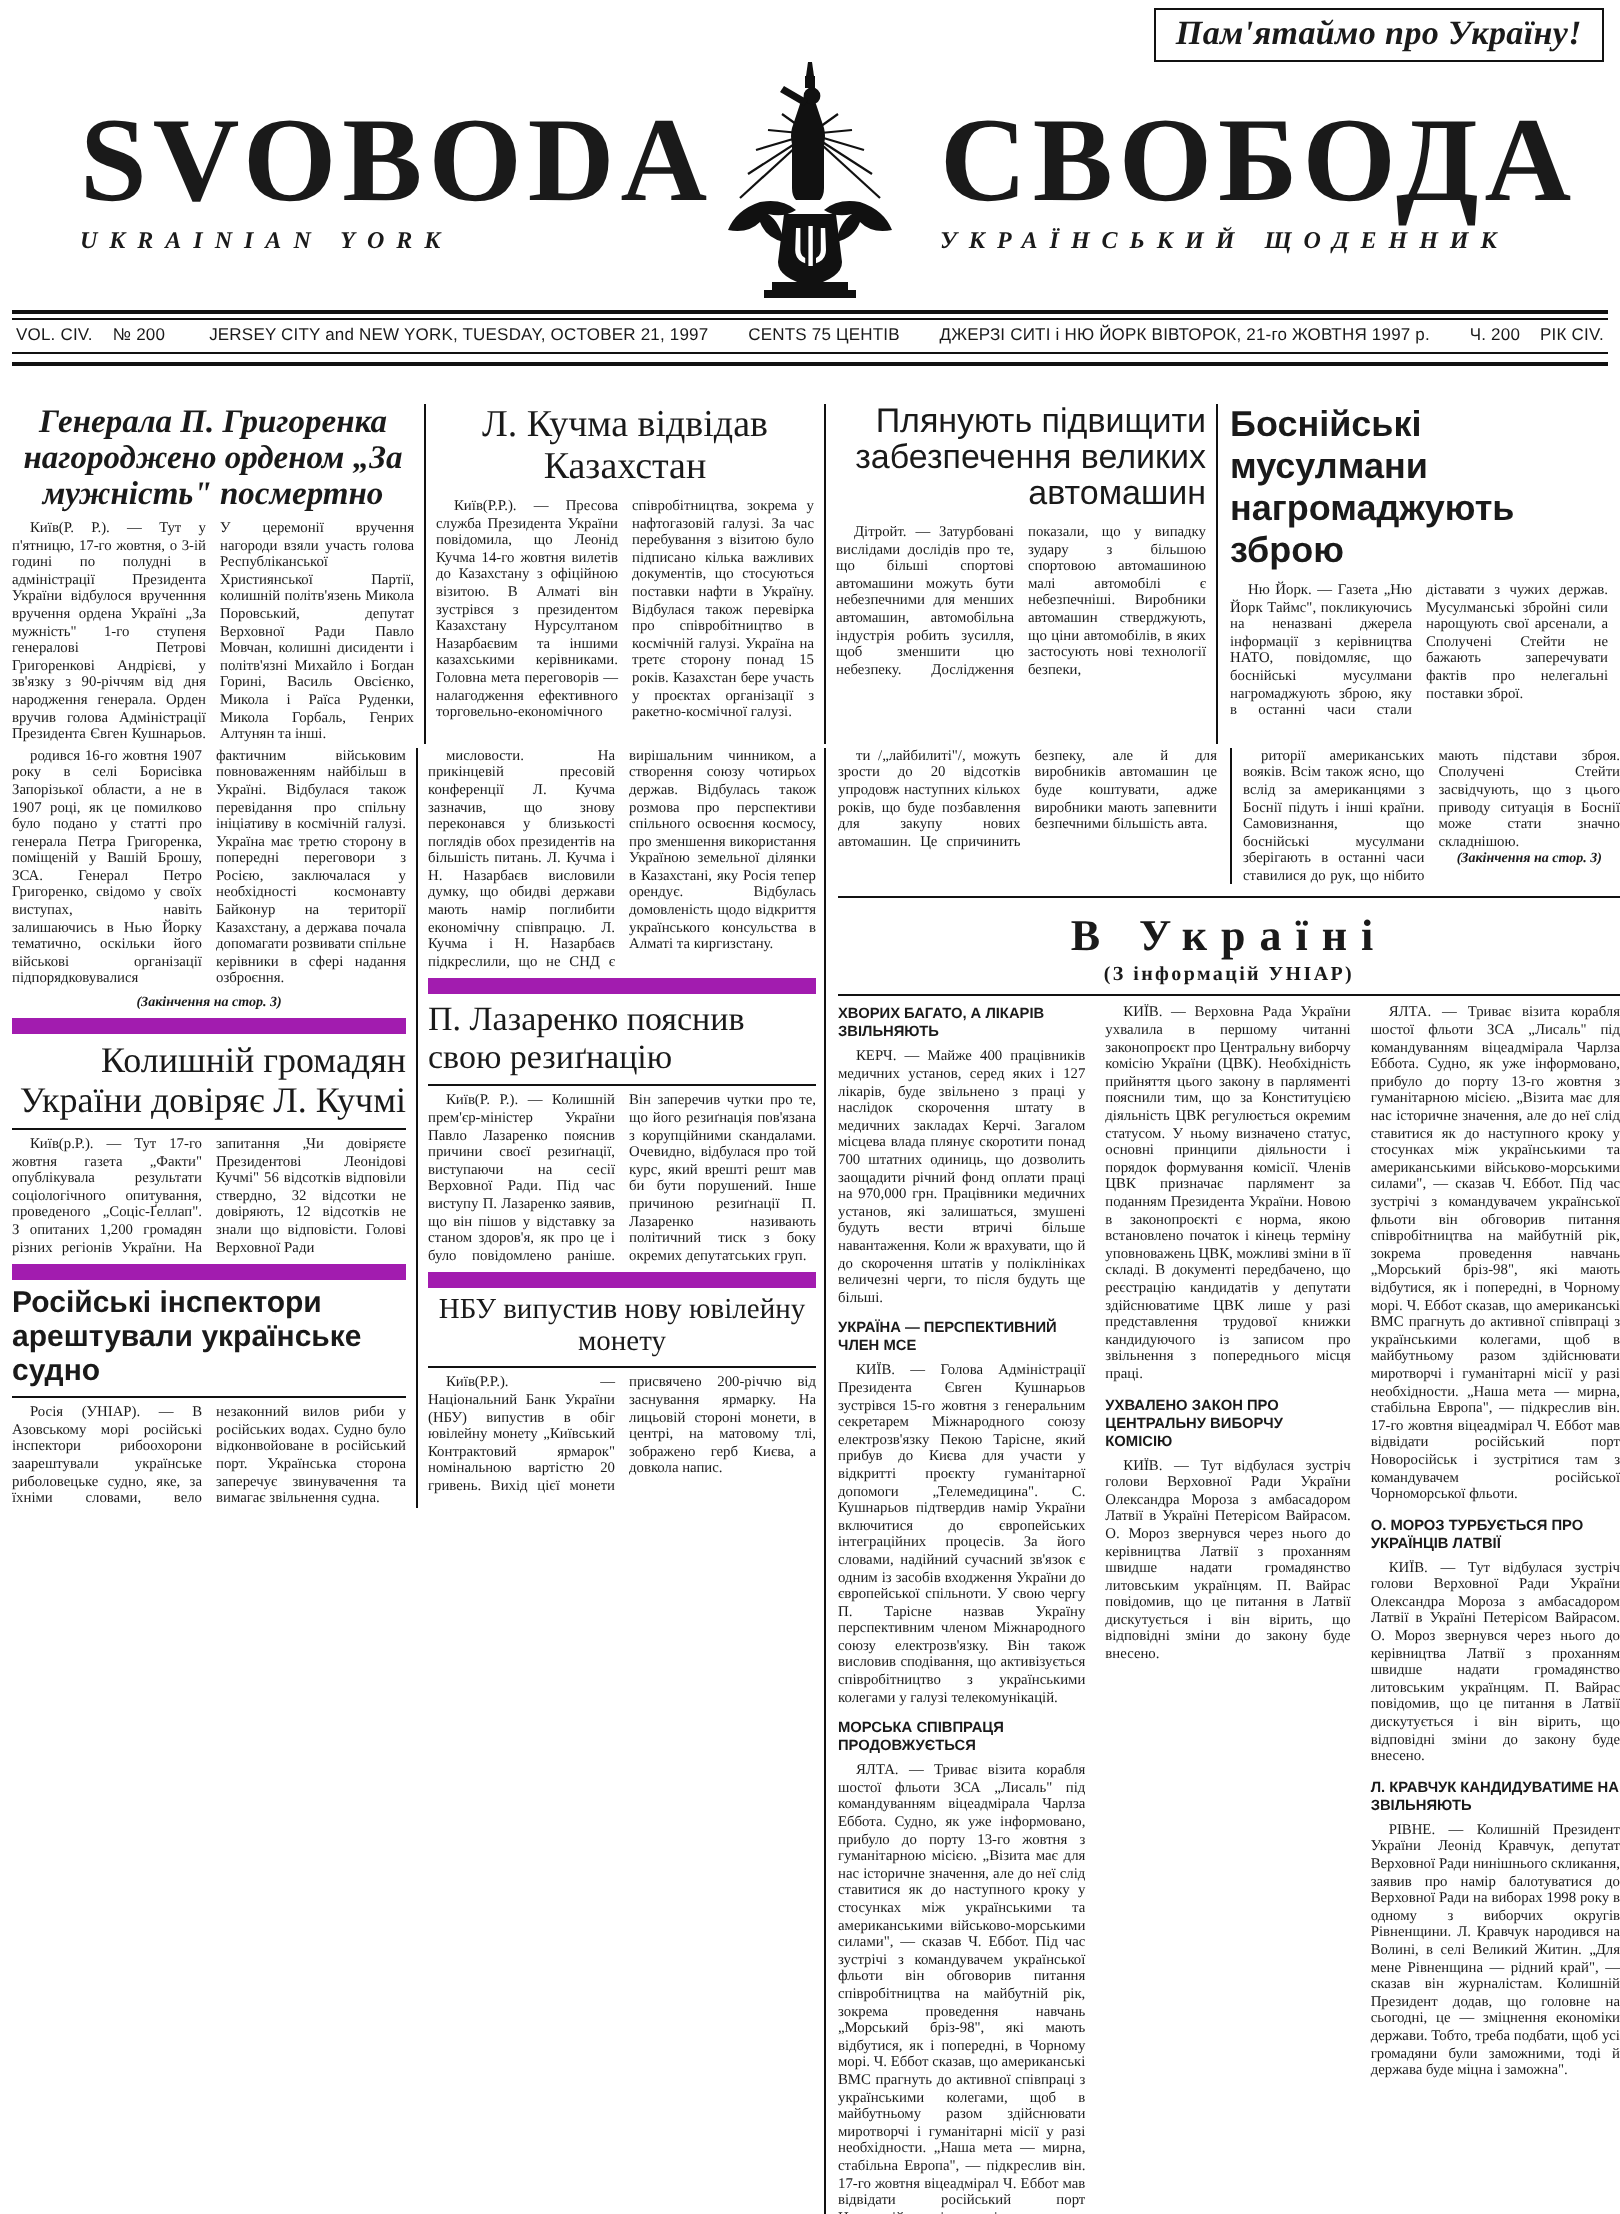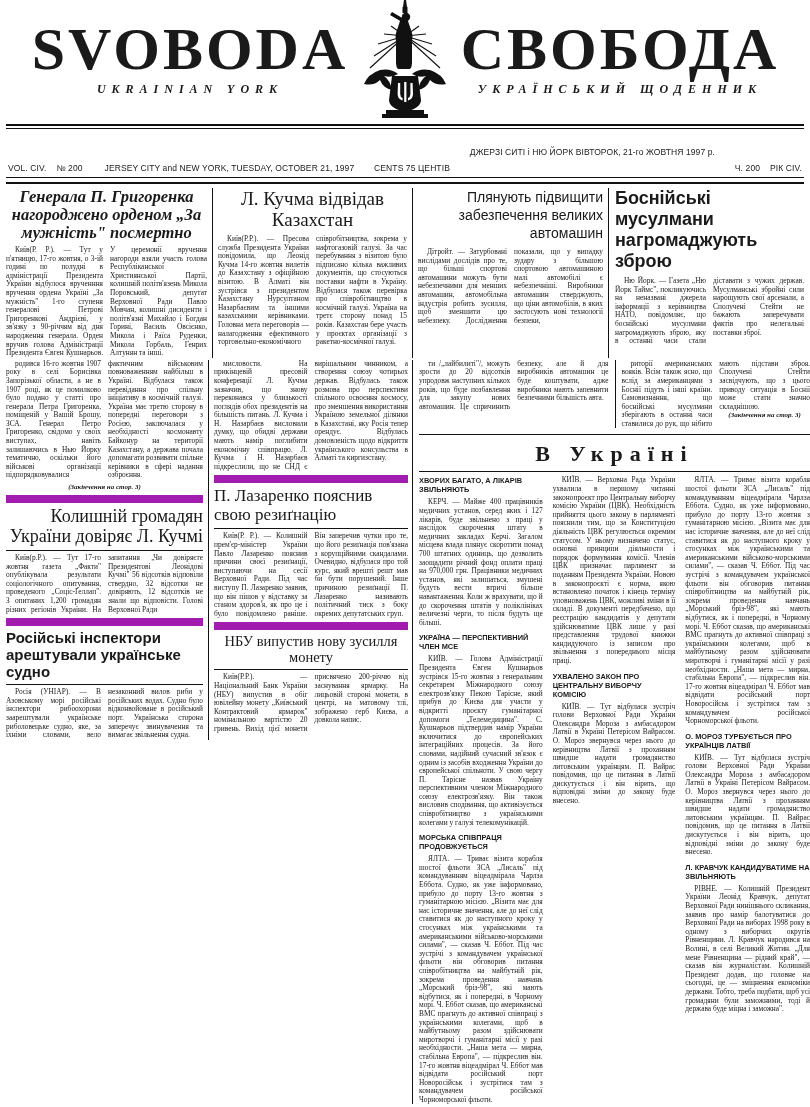--- a/index.html
+++ b/index.html
@@ -26,41 +26,41 @@
   .mast-title{
     font-family:"Liberation Serif", serif;
     font-weight:bold;font-size:60px;line-height:.95;
     letter-spacing:3px;
   }
   .mast-sub{
     font-family:"Liberation Serif", serif;
     font-weight:bold;font-style:italic;font-size:12px;
     letter-spacing:6px;text-align:center;margin-top:4px;
   }
-  .mast-col{display:flex;flex-direction:column;align-items:center;}
+  .mast-col{display:flex;flex-direction:column;align-items:flex-start;}
   .mast-col.left{width:300px;}
   .mast-col.right{width:300px;}
   .emblem{width:110px;height:122px;margin:0 4px;}
 
   .rule-thick{border-top:2.5px solid #111;margin:4px 6px 0 6px;}
   .rule-thin{border-top:1px solid #111;margin:1.5px 6px 0 6px;}
 
   .dateline{
     display:flex;align-items:flex-end;
     font-family:"Liberation Sans", sans-serif;
     font-size:8.5px;letter-spacing:.1px;
     padding:2.5px 8px 2.5px 8px;
     white-space:nowrap;
   }
   .dateline span{display:inline-block;}
   .dl-vol{margin-right:10px;}
   .dl-no{margin-right:22px;}
   .dl-city{margin-right:auto;}
   .dl-cents{margin:0 auto;}
-  .dl-ua{margin:16px auto;}
+  .dl-ua{margin:0 auto;}
   .dl-ch{margin-left:auto;margin-right:10px;}
 
   
   .body-txt{
     font-family:"Liberation Serif", serif;
     font-size:7.4px;line-height:8.6px;
     text-align:justify;
     hyphens:auto;
     -webkit-hyphens:auto;
   }
@@ -70,34 +70,34 @@
     font-family:"Liberation Serif", serif;
     font-style:italic;font-weight:bold;
     font-size:16.5px;line-height:18px;text-align:center;
   }
   .hl-serif{
     font-family:"Liberation Serif", serif;
     font-weight:normal;font-size:19px;line-height:21px;
   }
   .hl-sans{
     font-family:"Liberation Sans", sans-serif;
-    font-weight:normal;font-size:14px;line-height:18px;
+    font-weight:normal;font-size:17px;line-height:18px;
   }
   .hl-sans-bold{
     font-family:"Liberation Sans", sans-serif;
     font-weight:bold;font-size:18px;line-height:21px;
   }
   .cont-note{
     font-family:"Liberation Serif", serif;
     font-style:italic;font-weight:bold;font-size:7px;
     text-align:center;margin-top:3px;
   }
 
   
-  .top-area{display:flex;padding:4px 6px 0 6px;box-sizing:border-box;}
+  .top-area{display:flex;padding:19px 6px 0 6px;box-sizing:border-box;}
   .tbox{box-sizing:border-box;}
   .tbox.b1{width:206px;padding-right:5px;}
   .tbox.b2{width:200px;padding:0 5px;border-left:1px solid #111;}
   .tbox.b3{width:196px;padding:0 5px;border-left:1px solid #111;}
   .tbox.b4{width:196px;padding-left:6px;border-left:1.6px solid #111;}
 
   .twocol{column-count:2;column-gap:7px;column-rule:none;}
 
   
   .mid-area{display:flex;padding:0 6px;box-sizing:border-box;}
@@ -123,20 +123,23 @@
   }
 
   .hr-hair{border-top:1px solid #111;margin:4px 0 3px 0;}
   .art-head-wrap{border-top:8px solid #a21caf;padding-top:3px;margin-top:4px;}
 </style>
 </head>
 <body>
 
 <div class="page">
 
+  <div class="banner-wrap">
+    <div class="banner">Пам'ятаймо про Україну!</div>
+  </div>
 
   <div class="masthead">
     <div class="mast-col left">
       <div class="mast-title">SVOBODA</div>
       <div class="mast-sub">UKRAINIAN YORK</div>
     </div>
 
     <svg class="emblem" viewBox="0 0 110 122">
       <g fill="#111">
 
@@ -275,21 +278,21 @@
             <div class="body-txt twocol">
               <p>Київ(Р. Р.). — Колишній прем'єр-міністер України Павло Лазаренко пояснив причини своєї резиґнації, виступаючи на сесії Верховної Ради.
 
 Під час виступу П. Лазаренко заявив, що він пішов у відставку за станом здоров'я, як про це і було повідомлено раніше. Він заперечив чутки про те, що його резиґнація пов'язана з корупційними скандалами. Очевидно, відбулася про той курс, який врешті решт мав би бути порушений.
 
 Інше причиною резиґнації П. Лазаренко називають політичний тиск з боку окремих депутатських груп.</p>
             </div>
           </div>
 
           <div class="art-head-wrap">
-            <div class="hl-serif" style="font-size:14.5px;line-height:16px;text-align:center;">НБУ випустив нову зусилля монету</div>
+            <div class="hl-serif" style="font-size:14.5px;line-height:16px;text-align:center;">НБУ випустив нову ювілейну монету</div>
             <div class="hr-hair"></div>
             <div class="body-txt twocol">
               <p>Київ(Р.Р.). — Національний Банк України (НБУ) випустив в обіг ювілейну монету „Київський Контрактовий ярмарок" номінальною вартістю 20 гривень. Вихід цієї монети присвячено 200-річчю від заснування ярмарку.
 
 На лицьовій стороні монети, в центрі, на матовому тлі, зображено герб Києва, а довкола напис.</p>
             </div>
           </div>
         </div>
       </div>
     </div>
@@ -301,20 +304,21 @@
           <p>ти /„лайбилиті"/, можуть зрости до 20 відсотків упродовж наступних кількох років, що буде позбавлення для закупу нових автомашин. Це спричинить безпеку, але й для виробників автомашин це буде коштувати, адже виробники мають запевнити безпечними більшість авта.</p>
         </div>
         <div style="width:196px;padding-left:6px;box-sizing:border-box;border-left:1px solid #111;" class="body-txt twocol">
           <p>риторії американських вояків. Всім також ясно, що вслід за американцями з Боснії підуть і інші країни. Самовизнання, що боснійські мусулмани зберігають в останні часи ставилися до рук, що нібито мають підстави зброя. Сполучені Стейти засвідчують, що з цього приводу ситуація в Боснії може стати значно складнішою.</p>
           <p class="cont-note" style="text-indent:0;">(Закінчення на стор. 3)</p>
         </div>
       </div>
 
       <div class="sec-head-box" style="margin-top:6px;">
         <div class="sec-title">В Україні</div>
+        <div class="sec-sub">(З інформацій УНІАР)</div>
       </div>
 
       <div style="display:flex;">
         <div style="width:129px;padding-right:5px;box-sizing:border-box;">
           <div class="kicker" style="margin-top:0;">ХВОРИХ БАГАТО, А ЛІКАРІВ ЗВІЛЬНЯЮТЬ</div>
           <div class="body-txt">
               <p>КЕРЧ. — Майже 400 працівників медичних установ, серед яких і 127 лікарів, буде звільнено з праці у наслідок скорочення штату в медичних закладах Керчі. Загалом місцева влада плянує скоротити понад 700 штатних одиниць, що дозволить заощадити річний фонд оплати праці на 970,000 грн. Працівники медичних установ, які залишаться, змушені будуть вести втричі більше навантаження. Коли ж врахувати, що й до скорочення штатів у поліклініках величезні черги, то після будуть ще більші.</p>
             </div>
           <div class="kicker">УКРАЇНА — ПЕРСПЕКТИВНИЙ ЧЛЕН МСЕ</div>
           <div class="body-txt">

